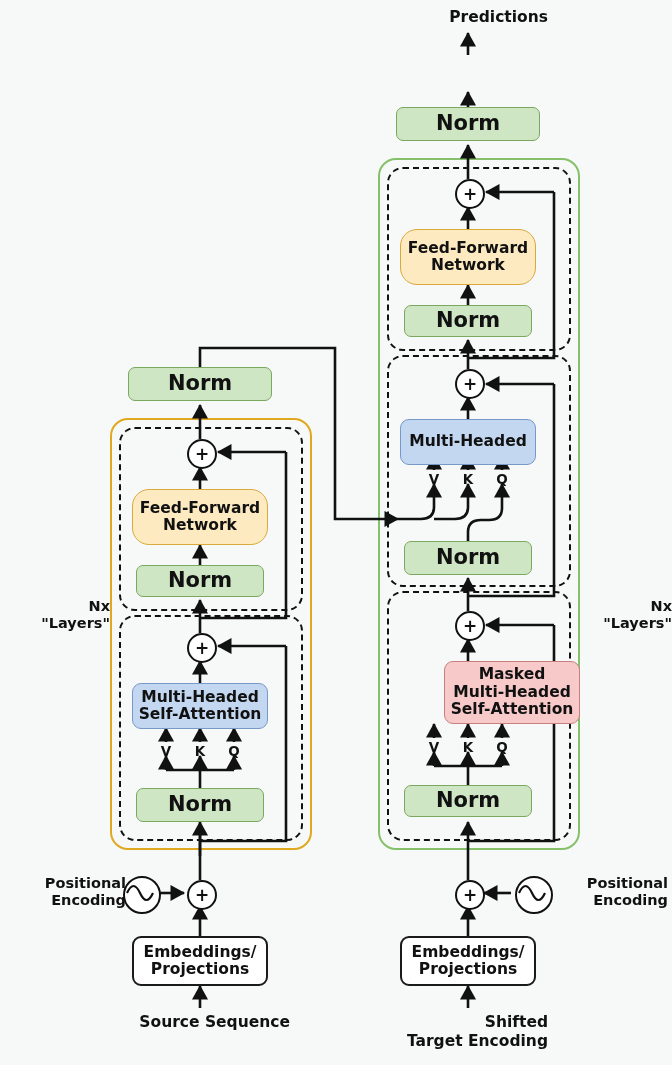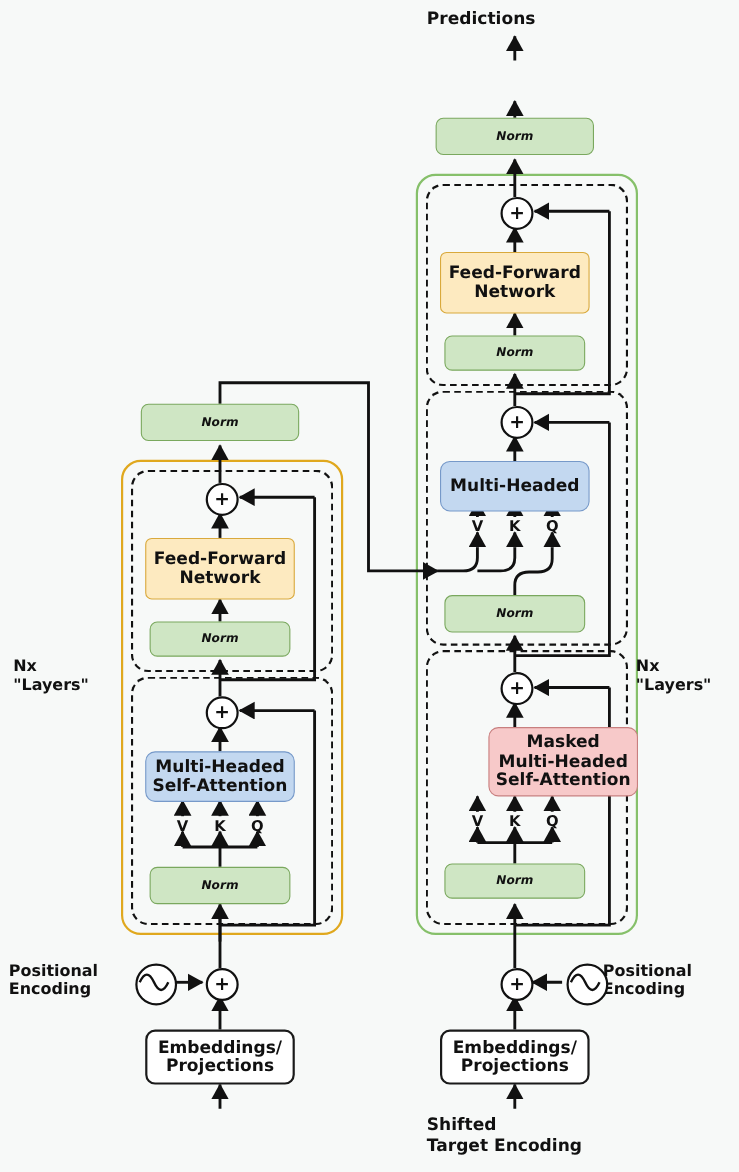--- a/index.html
+++ b/index.html
@@ -4,26 +4,26 @@
 <style>
   html,body{margin:0;padding:0;background:#f7f9f8;}
   body{width:672px;height:1065px;position:relative;
        font-family:"DejaVu Sans","Liberation Sans",sans-serif;overflow:hidden;}
   #stage{position:relative;width:672px;height:1065px;}
   svg#wires{position:absolute;left:0;top:0;width:672px;height:1065px;pointer-events:none;}
 
   .node{position:absolute;box-sizing:border-box;display:flex;align-items:center;
         justify-content:center;text-align:center;font-weight:bold;color:#111;
         line-height:1.12;}
-  .norm{background:#cfe6c4;border:1.6px solid #7aa85e;border-radius:7px;font-size:11px;font-style:italic;}
-  .ffn{background:#fdeac0;border:1.6px solid #d9a93c;border-radius:6px;font-size:15.5px;}
+  .norm{background:#cfe6c4;border:1.6px solid #7aa85e;border-radius:7px;font-size:21px;}
+  .ffn{background:#fdeac0;border:1.6px solid #d9a93c;border-radius:17px;font-size:15.5px;}
   .attn-blue{background:#c3d8f0;border:1.6px solid #7699c9;border-radius:9px;font-size:15.5px;}
   .attn-pink{background:#f7c9c9;border:1.6px solid #c87f7f;border-radius:9px;font-size:15.5px;margin-left:44px;}
   .plainbox{background:#ffffff;border:2px solid #1a1a1a;border-radius:9px;font-size:15.5px;}
-  .label{position:absolute;font-weight:bold;color:#111;text-align:left;
+  .label{position:absolute;font-weight:bold;color:#111;text-align:right;
          line-height:1.2;font-size:14.5px;}
   .label.big{font-size:15.5px;}
   .vkq{position:absolute;font-weight:bold;font-size:13.5px;color:#111;text-align:center;width:18px;}
   .plus{position:absolute;width:26px;height:26px;border:2.3px solid #111;border-radius:50%;
         background:#fff;display:flex;align-items:center;justify-content:center;
         font-size:17px;font-weight:bold;color:#111;line-height:1;}
   .pe-icon{position:absolute;width:34px;height:34px;border:2.3px solid #111;border-radius:50%;
            background:#fff;overflow:hidden;}
   .container{position:absolute;box-sizing:border-box;border-radius:18px;background:transparent;}
   .enc-outer{border:2.2px solid #e0a81e;}
@@ -128,20 +128,21 @@
       <path d="M554,192 L486,192" marker-end="url(#ah)"></path>
       <path d="M468,305 L468,285" marker-end="url(#ah)"></path>
       <path d="M468,229 L468,207" marker-end="url(#ah)"></path>
       <path d="M468,179 L468,145" marker-end="url(#ah)"></path>
 
       <path d="M468,107 L468,92" marker-end="url(#ah)"></path>
       <path d="M468,55 L468,33" marker-end="url(#ah)"></path>
     </g>
   </svg>
 
+  <div class="label big" style="left:110px;top:1013px;width:180px;">Source Sequence</div>
 
   <div class="node plainbox" style="left:132px;top:936px;width:136px;height:50px;flex-direction:column;">
     <span>Embeddings/</span>
     <span>Projections</span>
   </div>
 
   <div class="label" style="left:8px;top:875px;width:118px;">
     <div>Positional</div>
     <div>Encoding</div>
   </div>

